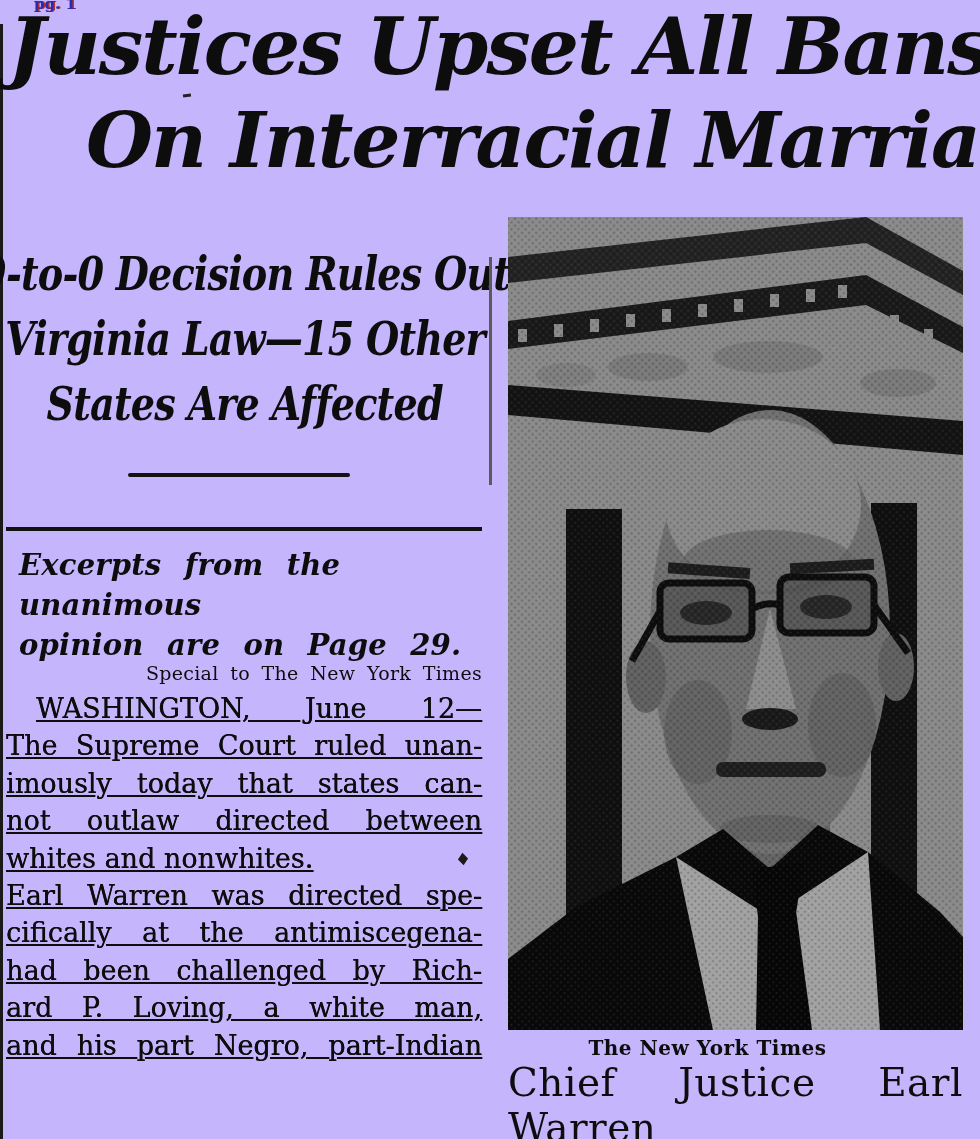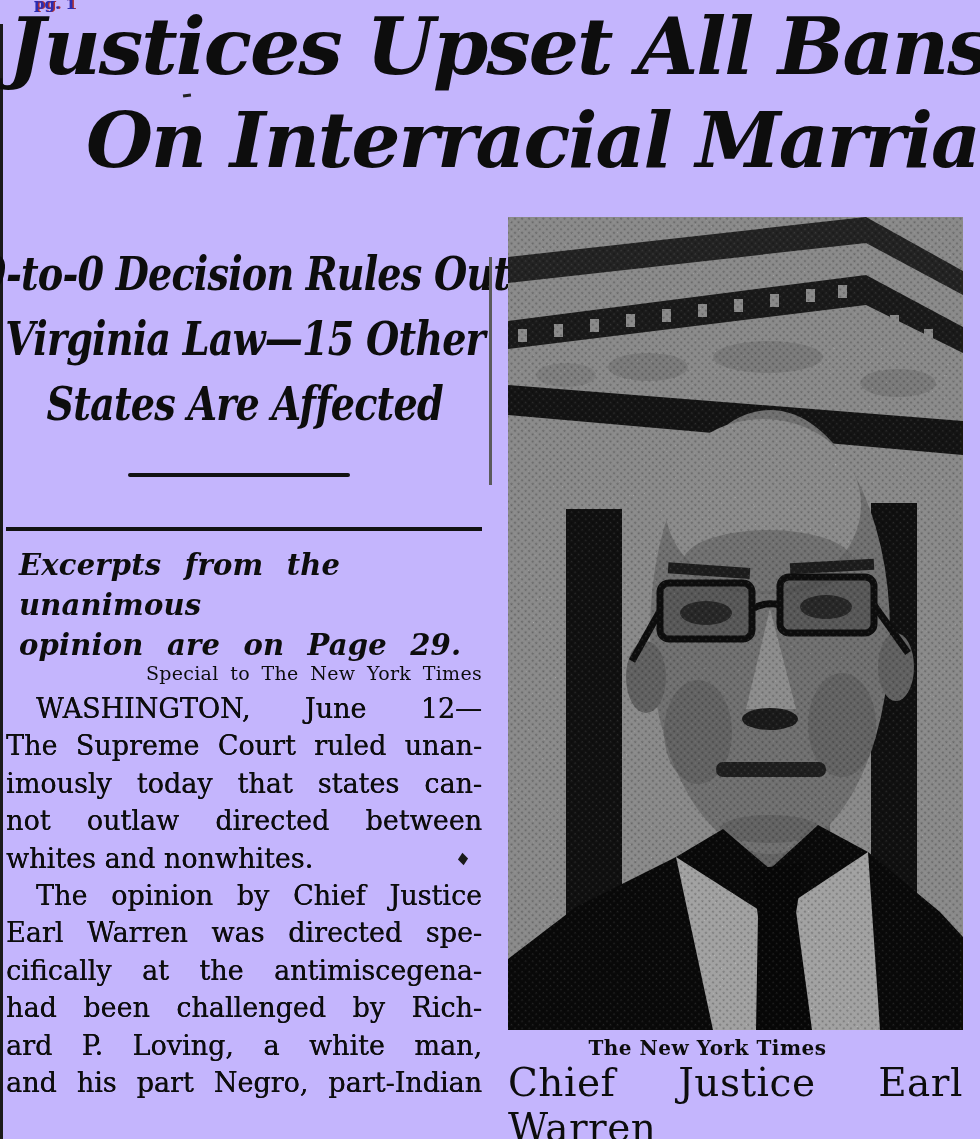--- a/index.html
+++ b/index.html
@@ -56,20 +56,21 @@
   .special{
     left:8px;top:662px;width:474px;text-align:right;
     font-size:19px;font-weight:normal;word-spacing:0.28em;letter-spacing:0.3px;
   }
 
   
   .body-col{
     left:6px;top:690px;width:476px;
     font-size:27px;line-height:37.4px;
     text-shadow:0.35px 0 0 #0c0c0c;
+    text-decoration:underline;
   }
   .body-col .ln{text-align:justify;text-align-last:justify;height:37.4px;overflow:visible;}
   .body-col .ln.pe{text-align-last:left;}
   .body-col .ln.ind{text-indent:30px;}
 
   
   .photo{left:508px;top:217px;width:455px;height:813px;}
   .photo svg{display:block;}
 
   
@@ -120,21 +121,20 @@
   </div>
 
   <div class="abs special">Special to The New York Times</div>
 
   <div class="abs body-col">
     <div class="ln ind">WASHINGTON, June 12—</div>
     <div class="ln">The Supreme Court ruled unan-</div>
     <div class="ln">imously today that states can-</div>
     <div class="ln">not outlaw directed between</div>
     <div class="ln pe">whites and nonwhites.</div>
-    <div class="ln ind">The opinion by Chief Justice</div>
     <div class="ln">Earl Warren was directed spe-</div>
     <div class="ln">cifically at the antimiscegena-</div>
     <div class="ln">had been challenged by Rich-</div>
     <div class="ln">ard P. Loving, a white man,</div>
     <div class="ln">and his part Negro, part-Indian</div>
   </div>
 
   <div class="abs mark-diamond"></div>
 
   <figure class="abs photo" style="margin:0">

